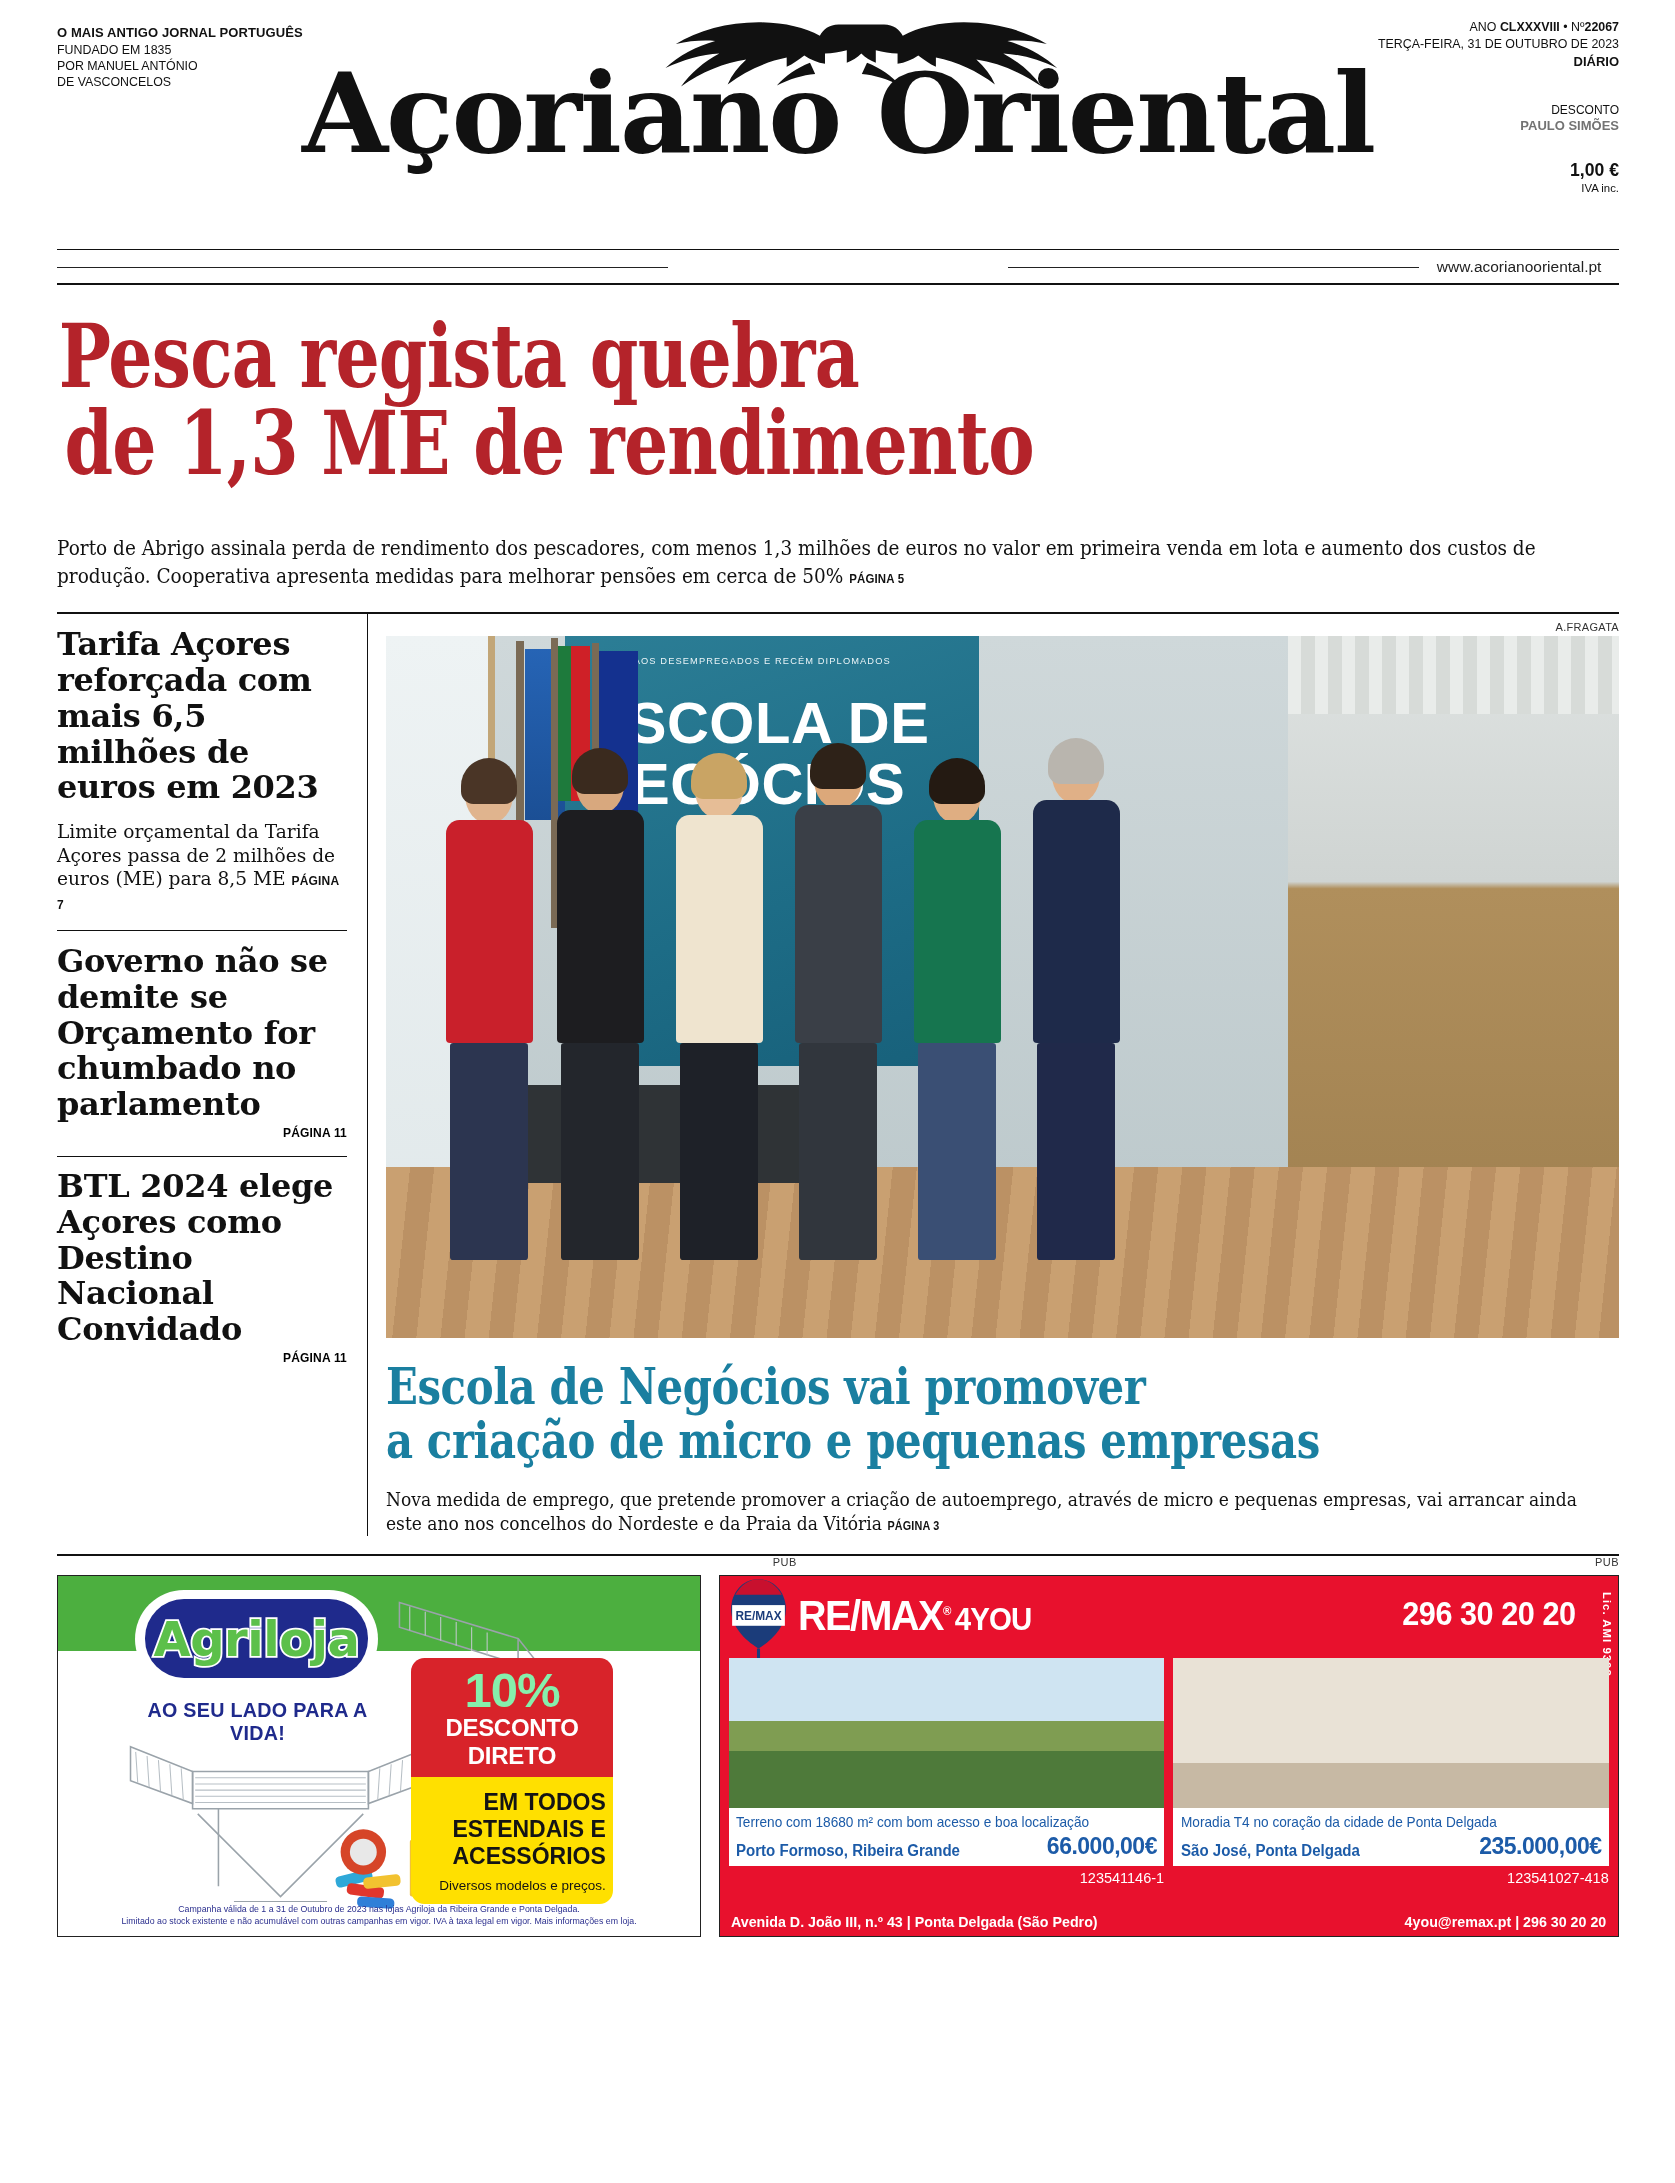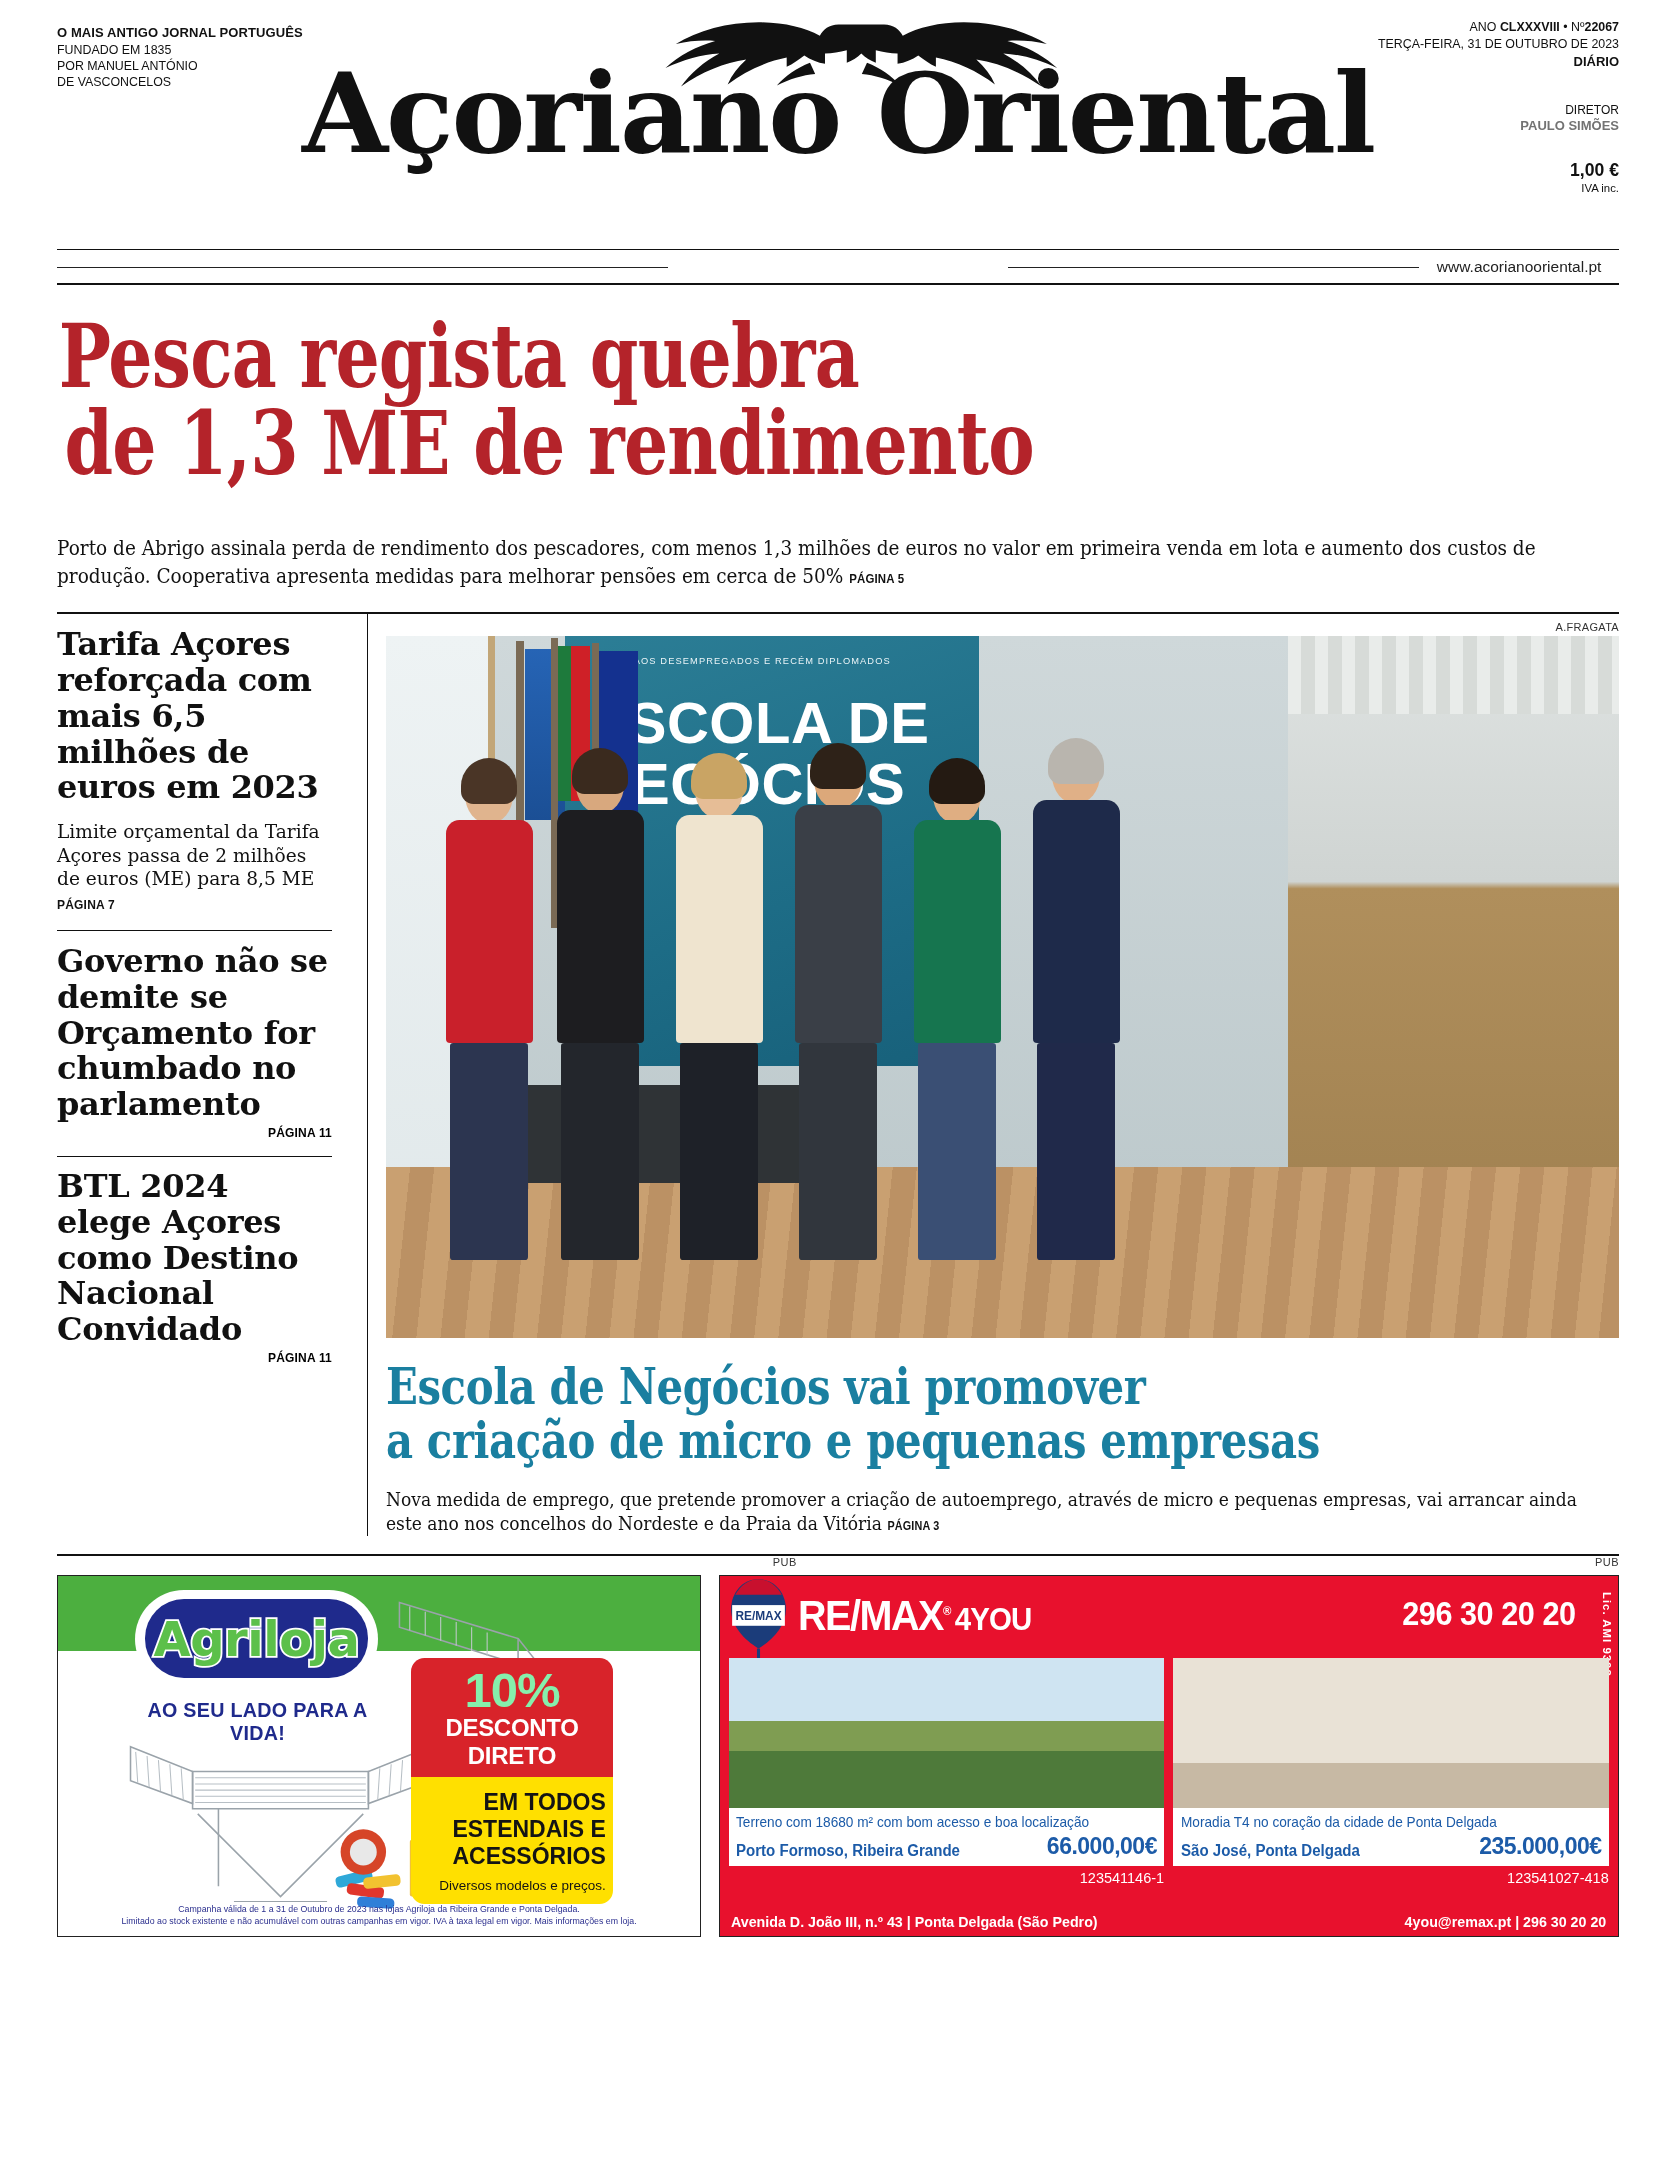--- a/index.html
+++ b/index.html
@@ -67,21 +67,21 @@
     font-size: 21px; line-height: 1.32; color:#111;
     transform: scaleX(0.88); transform-origin:left top; width:113%;
     margin-top: 48px;
   }
   .lead-para .pg { font-family:"Liberation Sans",sans-serif; font-weight:800; font-size:13px; letter-spacing:0.2px; }
 
   .rule-after-lead { border-top:2.1px solid #111; margin-top: 21px; }
 
   
   .body-grid { display:flex; margin-top: 0; }
-  .col-left { width: 311px; padding-top: 13.5px; padding-right: 35px; border-right: 1.6px solid #111; }
+  .col-left { width: 311px; padding-top: 13.5px; padding-right: 20px; border-right: 1.6px solid #111; }
   .col-right { flex:1; padding-left: 17.6px; padding-top: 7.2px; position:relative; }
 
   .sb-head {
     font-family:"DejaVu Serif", serif; font-weight:700;
     font-size: 32px; line-height:1.12; color:#111; letter-spacing:-0.3px;
   }
   .sb-sub {
     font-family:"DejaVu Serif", serif; font-size: 18.6px; line-height:1.28; color:#111; margin-top: 13.5px;
   }
   .pg-ref { font-family:"Liberation Sans",sans-serif; font-weight:800; font-size:12px; letter-spacing:0.2px; }
@@ -218,21 +218,21 @@
 
     <div class="mh-right">
       <div class="r1">
         <span>ANO</span>
         <b>CLXXXVIII</b>
         <span>•</span>
         <span>Nº</span><b>22067</b>
       </div>
       <div class="r2">TERÇA-FEIRA, 31 DE OUTUBRO DE 2023</div>
       <div class="r3">DIÁRIO</div>
-      <div class="r4">DIRETOR</div>
+      <div class="r4">DESCONTO</div>
       <div class="r5">PAULO SIMÕES</div>
       <div class="r6">1,00 €</div>
       <div class="r7">IVA inc.</div>
     </div>
 
     <div class="logo-wrap">
       <svg class="logo-eagle" viewBox="0 0 1050 160">
         <g fill="#111">
           <path d="M525 18 c-18 0 -30 10 -36 22 c-30 -16 -70 -26 -118 -26 c-60 0 -118 16 -160 42 c26 -6 52 -8 76 -6 c-36 10 -70 28 -96 52 c34 -16 70 -26 104 -28 c-30 16 -56 38 -74 64 c40 -28 84 -46 126 -52 c-16 14 -28 30 -36 48 c34 -26 74 -44 114 -52 l0 18 c12 -6 24 -14 34 -22 c12 8 26 14 40 16 l0 -20 c14 0 28 -2 42 -6 l0 24 c10 -4 20 -10 28 -18 c8 8 18 14 28 18 l0 -24 c14 4 28 6 42 6 l0 20 c14 -2 28 -8 40 -16 c10 8 22 16 34 22 l0 -18 c40 8 80 26 114 52 c-8 -18 -20 -34 -36 -48 c42 6 86 24 126 52 c-18 -26 -44 -48 -74 -64 c34 2 70 12 104 28 c-26 -24 -60 -42 -96 -52 c24 -2 50 0 76 6 c-42 -26 -100 -42 -160 -42 c-48 0 -88 10 -118 26 c-6 -12 -18 -22 -36 -22 z"></path>
           <path d="M470 92 c-26 10 -48 26 -64 44 c24 -12 50 -20 74 -22 z"></path>

